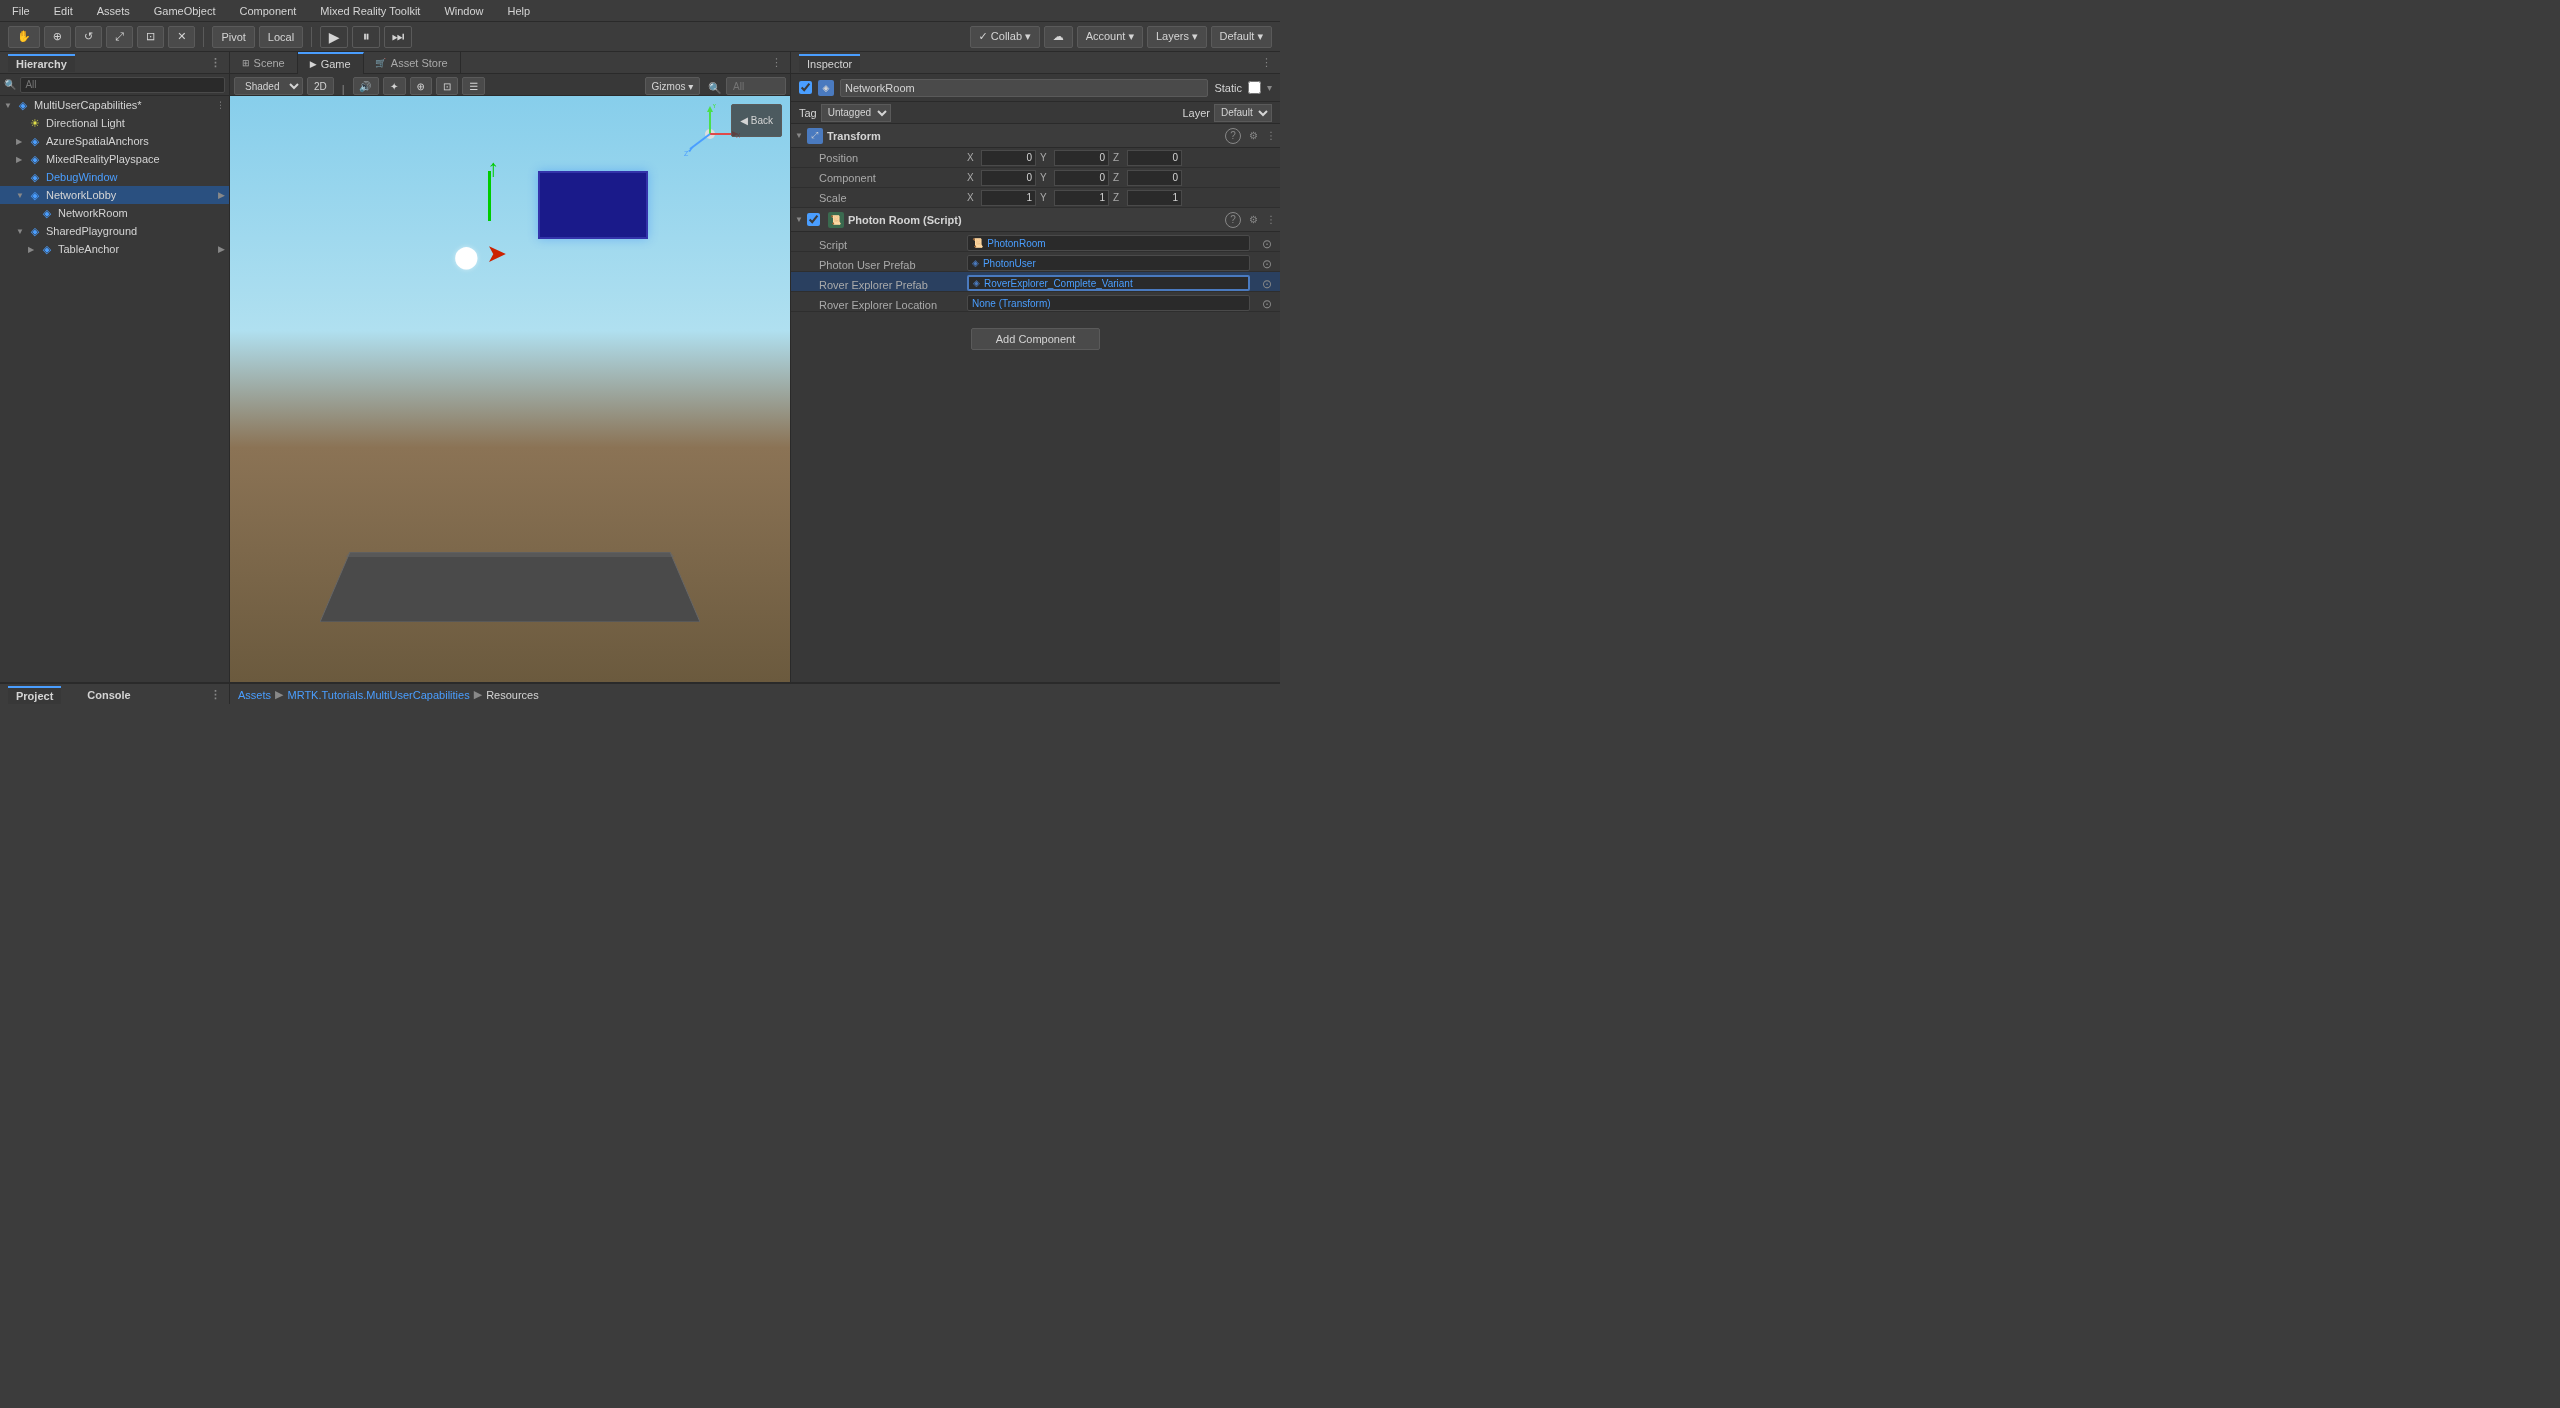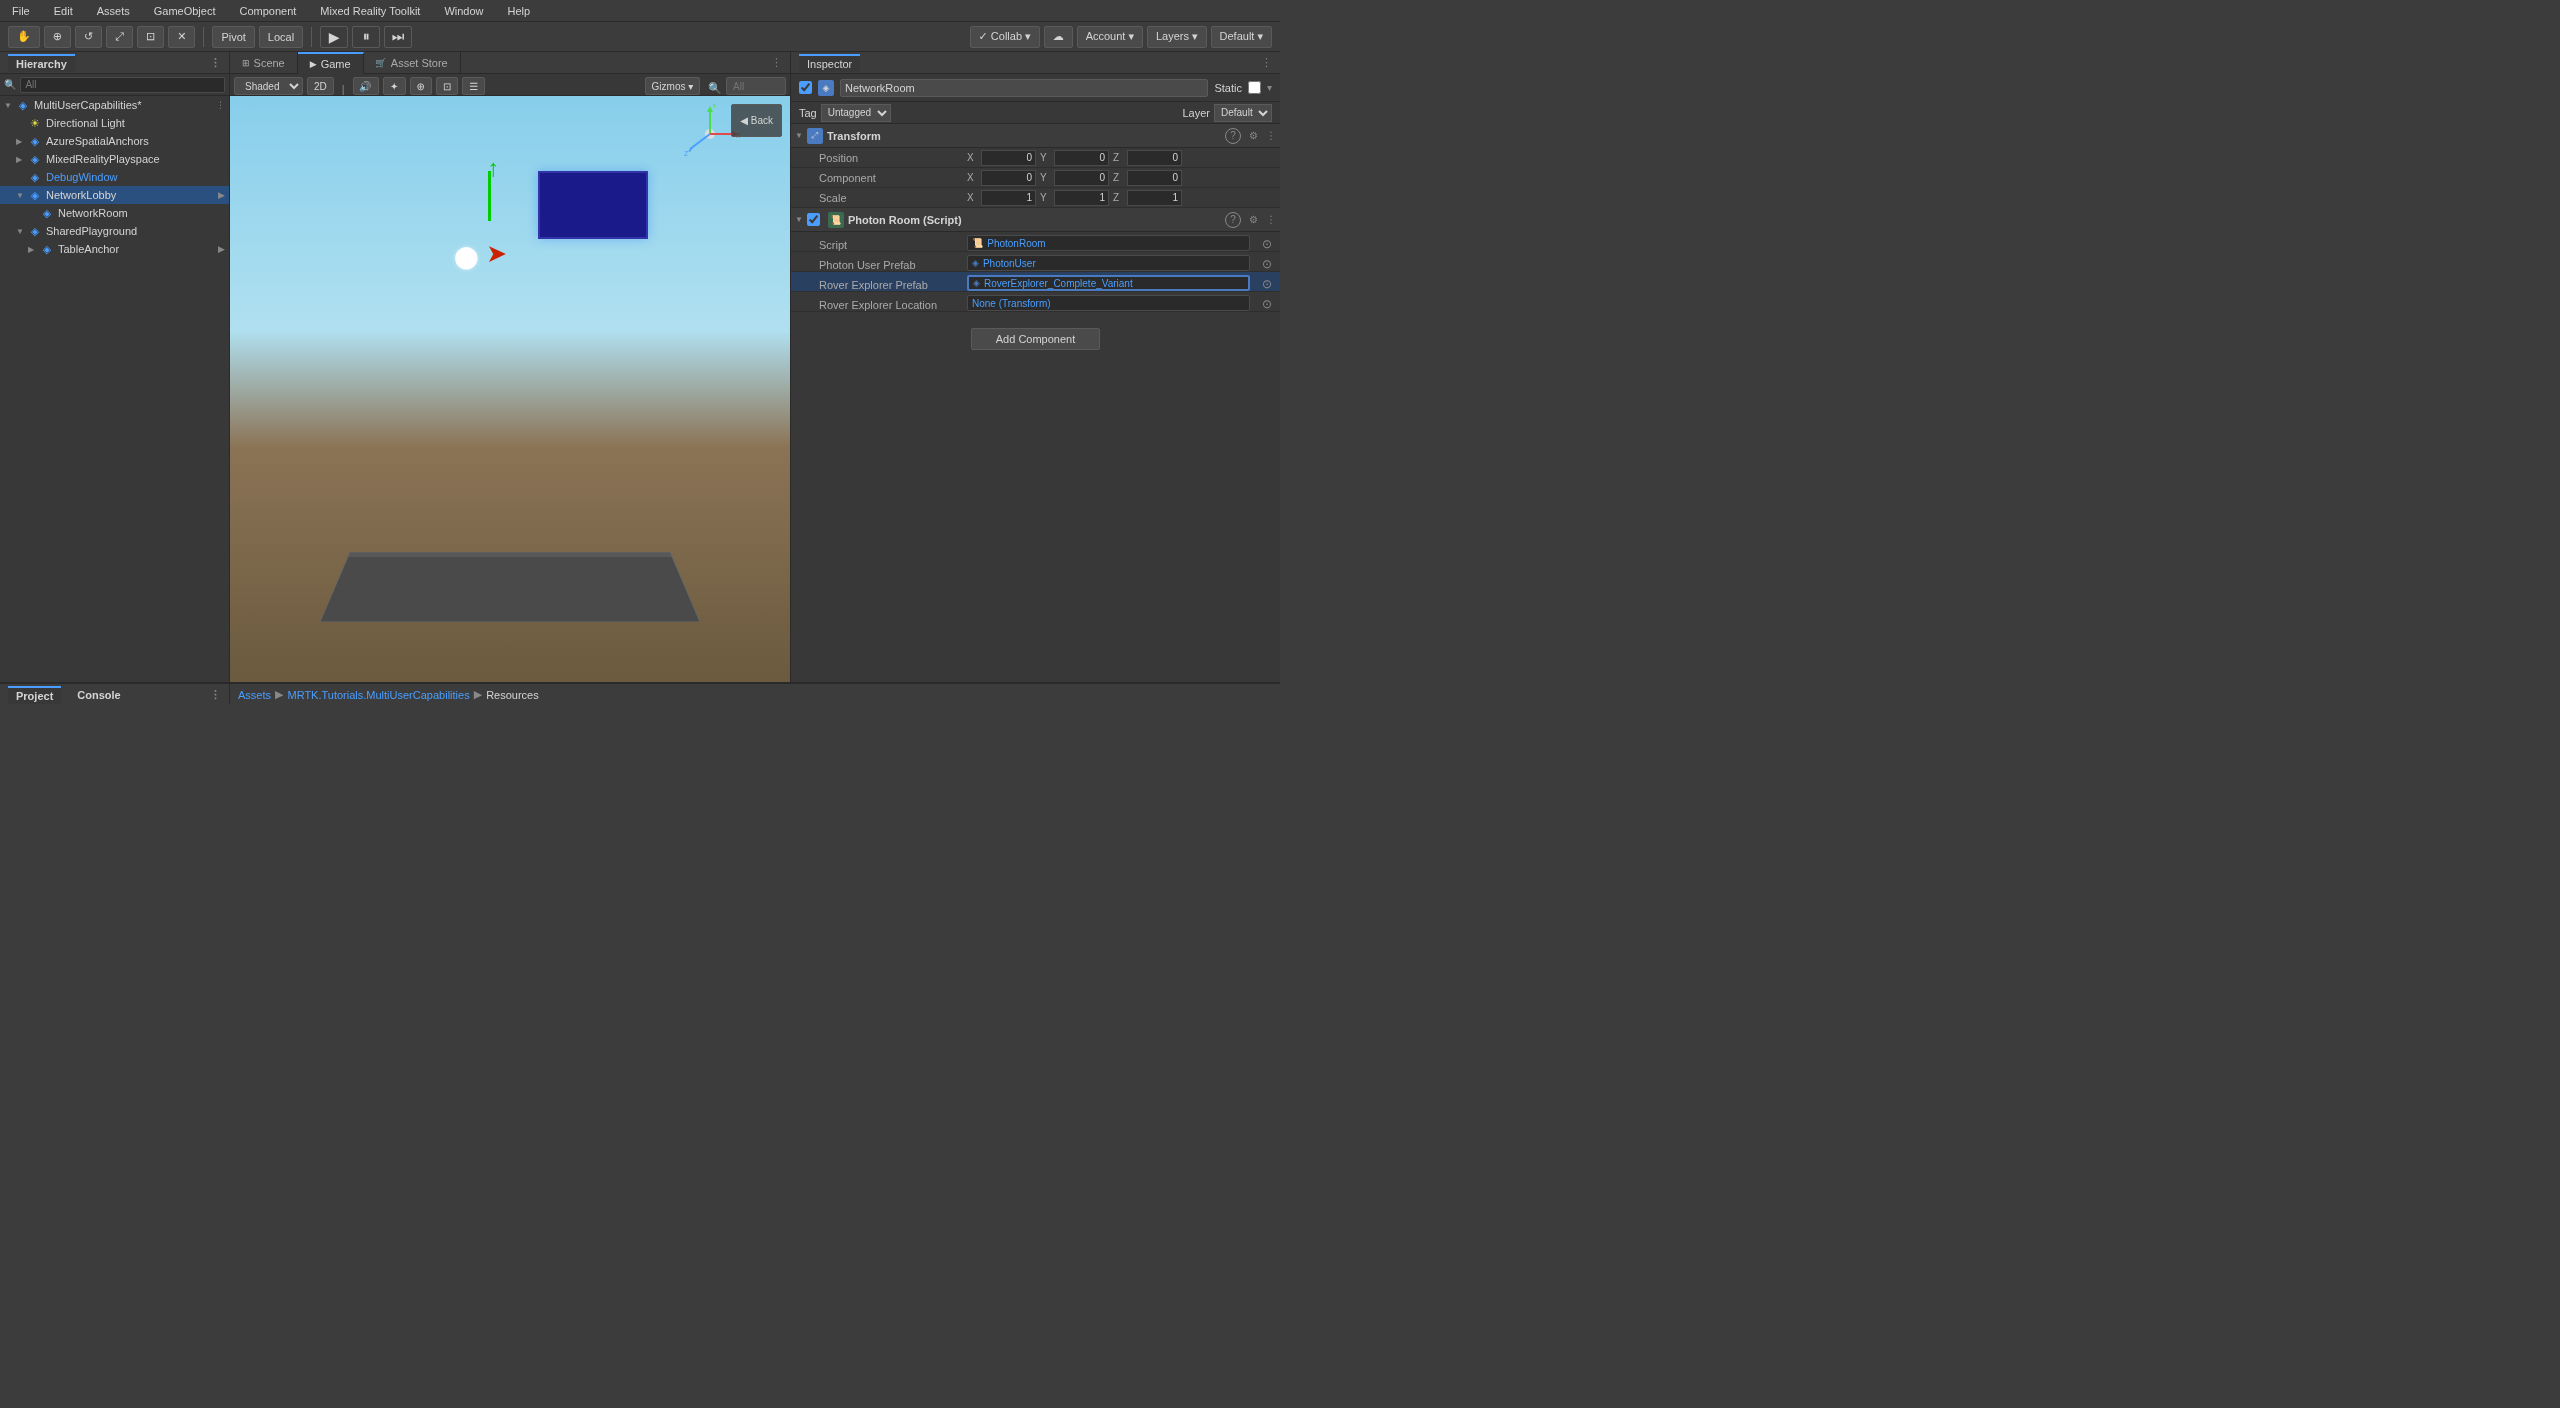--- a/index.html
+++ b/index.html
@@ -96,21 +96,21 @@
     }
     .panel-header {
       display: flex;
       align-items: center;
       background: #3c3c3c;
       height: 22px;
       padding: 0 8px;
       border-bottom: 1px solid #2a2a2a;
       font-size: 11px;
       font-weight: bold;
-      gap: 8px;
+      gap: 18px;
     }
     .panel-tab {
       color: #d4d4d4;
       font-size: 11px;
       padding: 2px 8px;
       cursor: pointer;
     }
     .panel-tab.active {
       background: #383838;
       border-top: 2px solid #4a9eff;

